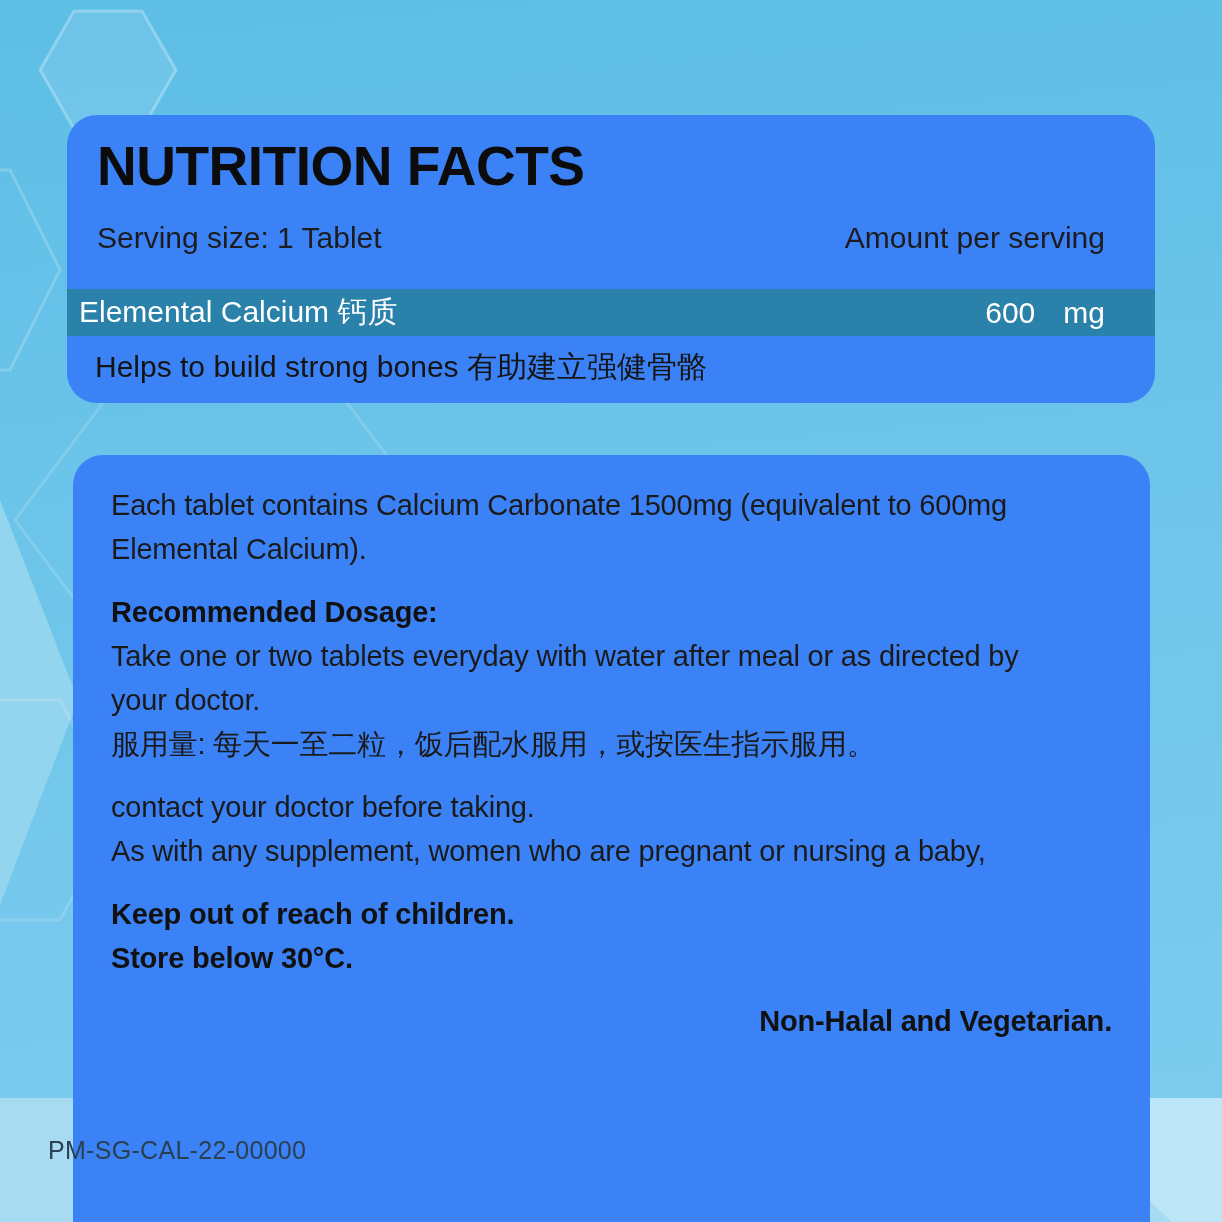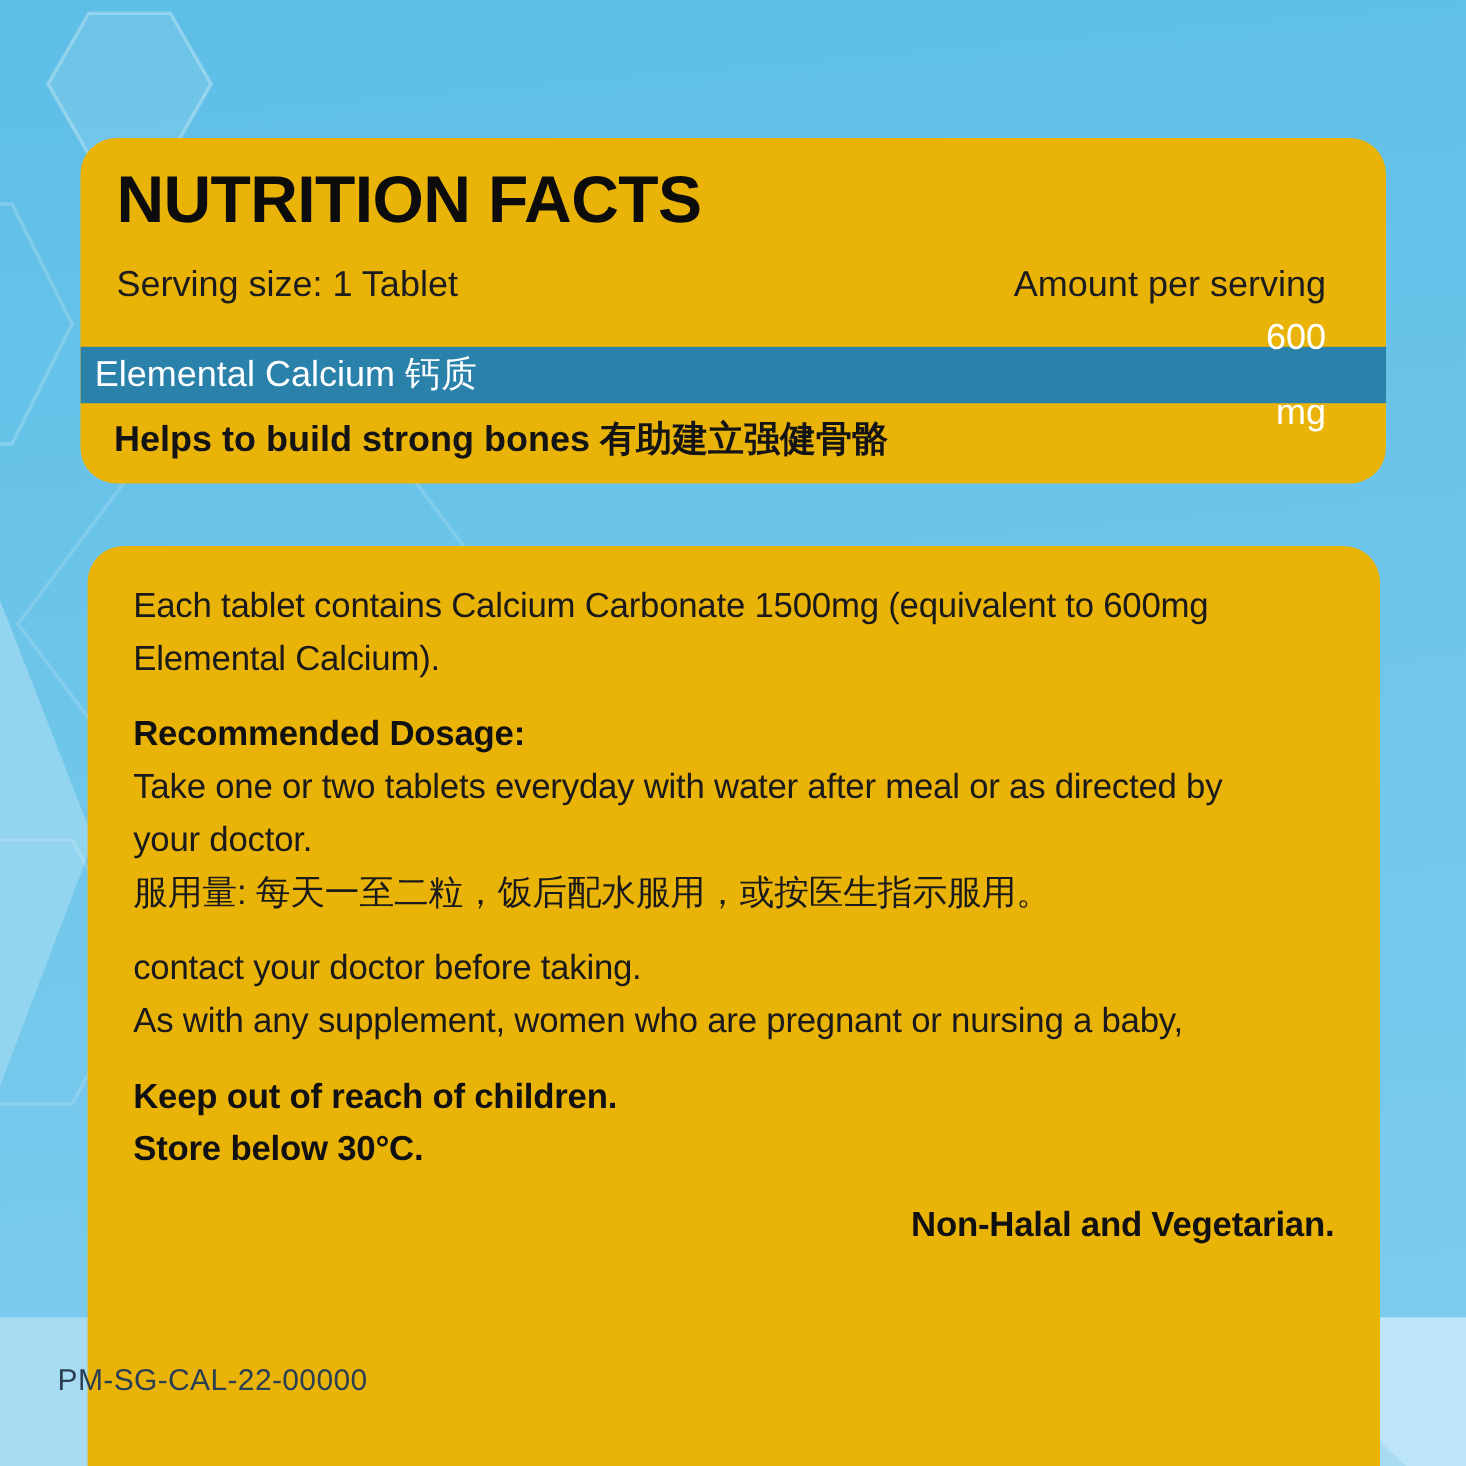--- a/index.html
+++ b/index.html
@@ -7,21 +7,21 @@
   body {
     position: relative;
     width: 1222px; height: 1222px;
     overflow: hidden;
     font-family: "Liberation Sans", "DejaVu Sans", sans-serif;
     background: linear-gradient(175deg, #5dbee6 0%, #6ec5ea 45%, #7fcdef 100%);
   }
   .decor { position: absolute; inset: 0; z-index: 0; }
   .card {
     position: absolute;
-    background: #eab308;
+    background: #3b82f6;
     border-radius: 30px;
     z-index: 2;
   }
   
   .facts-card { left: 67px; top: 115px; width: 1088px; padding-top: 20px; overflow: hidden; }
   .facts-title {
     margin: 0 30px;
     font-size: 55px; line-height: 62px;
     font-weight: bold; letter-spacing: -0.5px;
     color: #0c0c0c;
@@ -33,24 +33,24 @@
   }
   .nutrient-bar {
     margin-top: 32px;
     background: #2a81aa;
     color: #ffffff;
     display: flex; justify-content: space-between; align-items: center;
     padding: 0 50px 0 12px;
     height: 47px;
     font-size: 30px;
   }
-  .nutrient-amount { display: flex; gap: 28px; align-items: flex-end; flex-direction: column; }
+  .nutrient-amount { display: flex; gap: 28px; align-items: center; }
   .benefit-row {
     padding: 9px 28px 14px 28px;
-    font-size: 30px; line-height: 44px; color: #141414; font-weight: bold;
+    font-size: 30px; line-height: 44px; color: #141414;
   }
   
   .info-card {
     left: 73px; top: 455px; width: 1077px; height: 809px;
     padding: 28px 38px;
     font-size: 29px; line-height: 44px; color: #1a1a1a;
     letter-spacing: -0.2px;
   }
   .block { margin-bottom: 19px; }
   .block:last-child { margin-bottom: 16px; text-align: right; }

